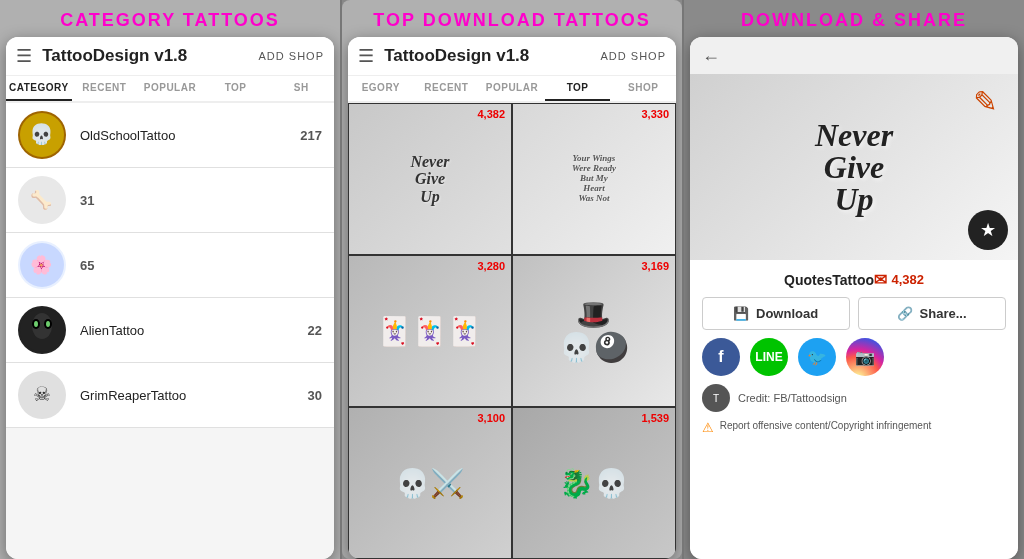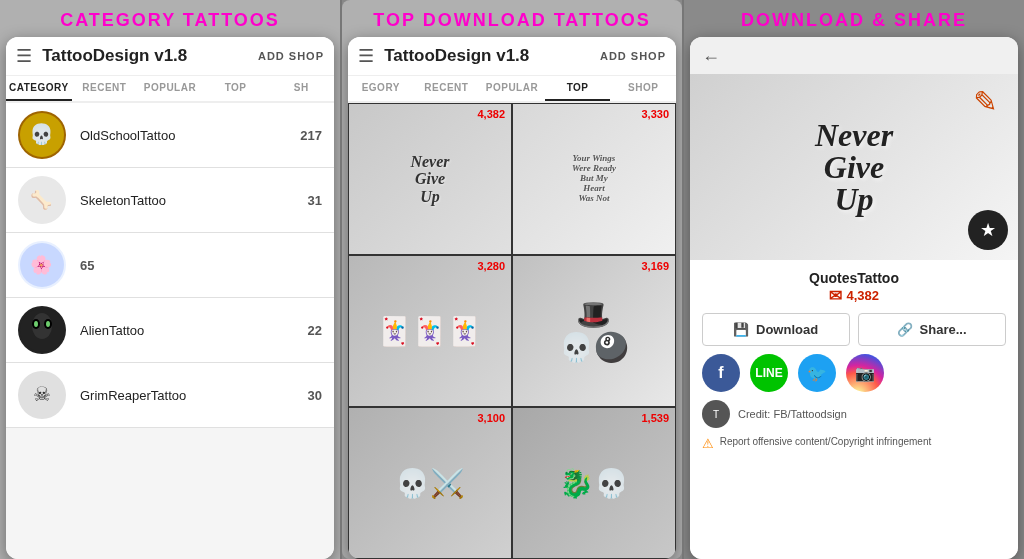--- a/index.html
+++ b/index.html
@@ -67,21 +67,21 @@
       cursor: pointer;
     }
     .app-title {
       font-size: 17px;
       font-weight: bold;
       color: #222;
       flex: 1;
     }
     .add-shop-btn {
       font-size: 11px;
-      font-weight: bold;
+      font-weight: normal;
       color: #555;
       background: none;
       border: none;
       cursor: pointer;
       letter-spacing: 1px;
     }
 
     
     .tab-bar {
       display: flex;
@@ -281,21 +281,20 @@
       padding: 10px 12px;
       display: flex;
       flex-direction: column;
       gap: 8px;
     }
 
     .ds-title-row {
       display: flex;
       align-items: center;
       justify-content: center;
-      flex-direction: column;
     }
     .ds-title {
       font-size: 14px;
       font-weight: bold;
       color: #222;
     }
     .ds-download-count-badge {
       display: flex;
       align-items: center;
       gap: 4px;
@@ -432,21 +431,20 @@
         <span class="category-name">OldSchoolTattoo</span>
         <span class="category-count">217</span>
       </div>
       <div class="category-item">
         <div class="category-thumb thumb-skeleton">
           <svg width="48" height="48" viewBox="0 0 48 48">
               <circle cx="24" cy="24" r="22" fill="#e8e8e8"></circle>
               <text x="24" y="30" text-anchor="middle" font-size="18" fill="#555">🦴</text>
             </svg>
         </div>
-        <span class="category-name">SkeletonTattoo</span>
         <span class="category-count">31</span>
       </div>
       <div class="category-item">
         <div class="category-thumb thumb-watercolor">
           <svg width="48" height="48" viewBox="0 0 48 48">
               <circle cx="24" cy="24" r="22" fill="#c8d8ff"></circle>
               <text x="24" y="30" text-anchor="middle" font-size="18" fill="#444">🌸</text>
             </svg>
         </div>
         <span class="category-count">65</span>

